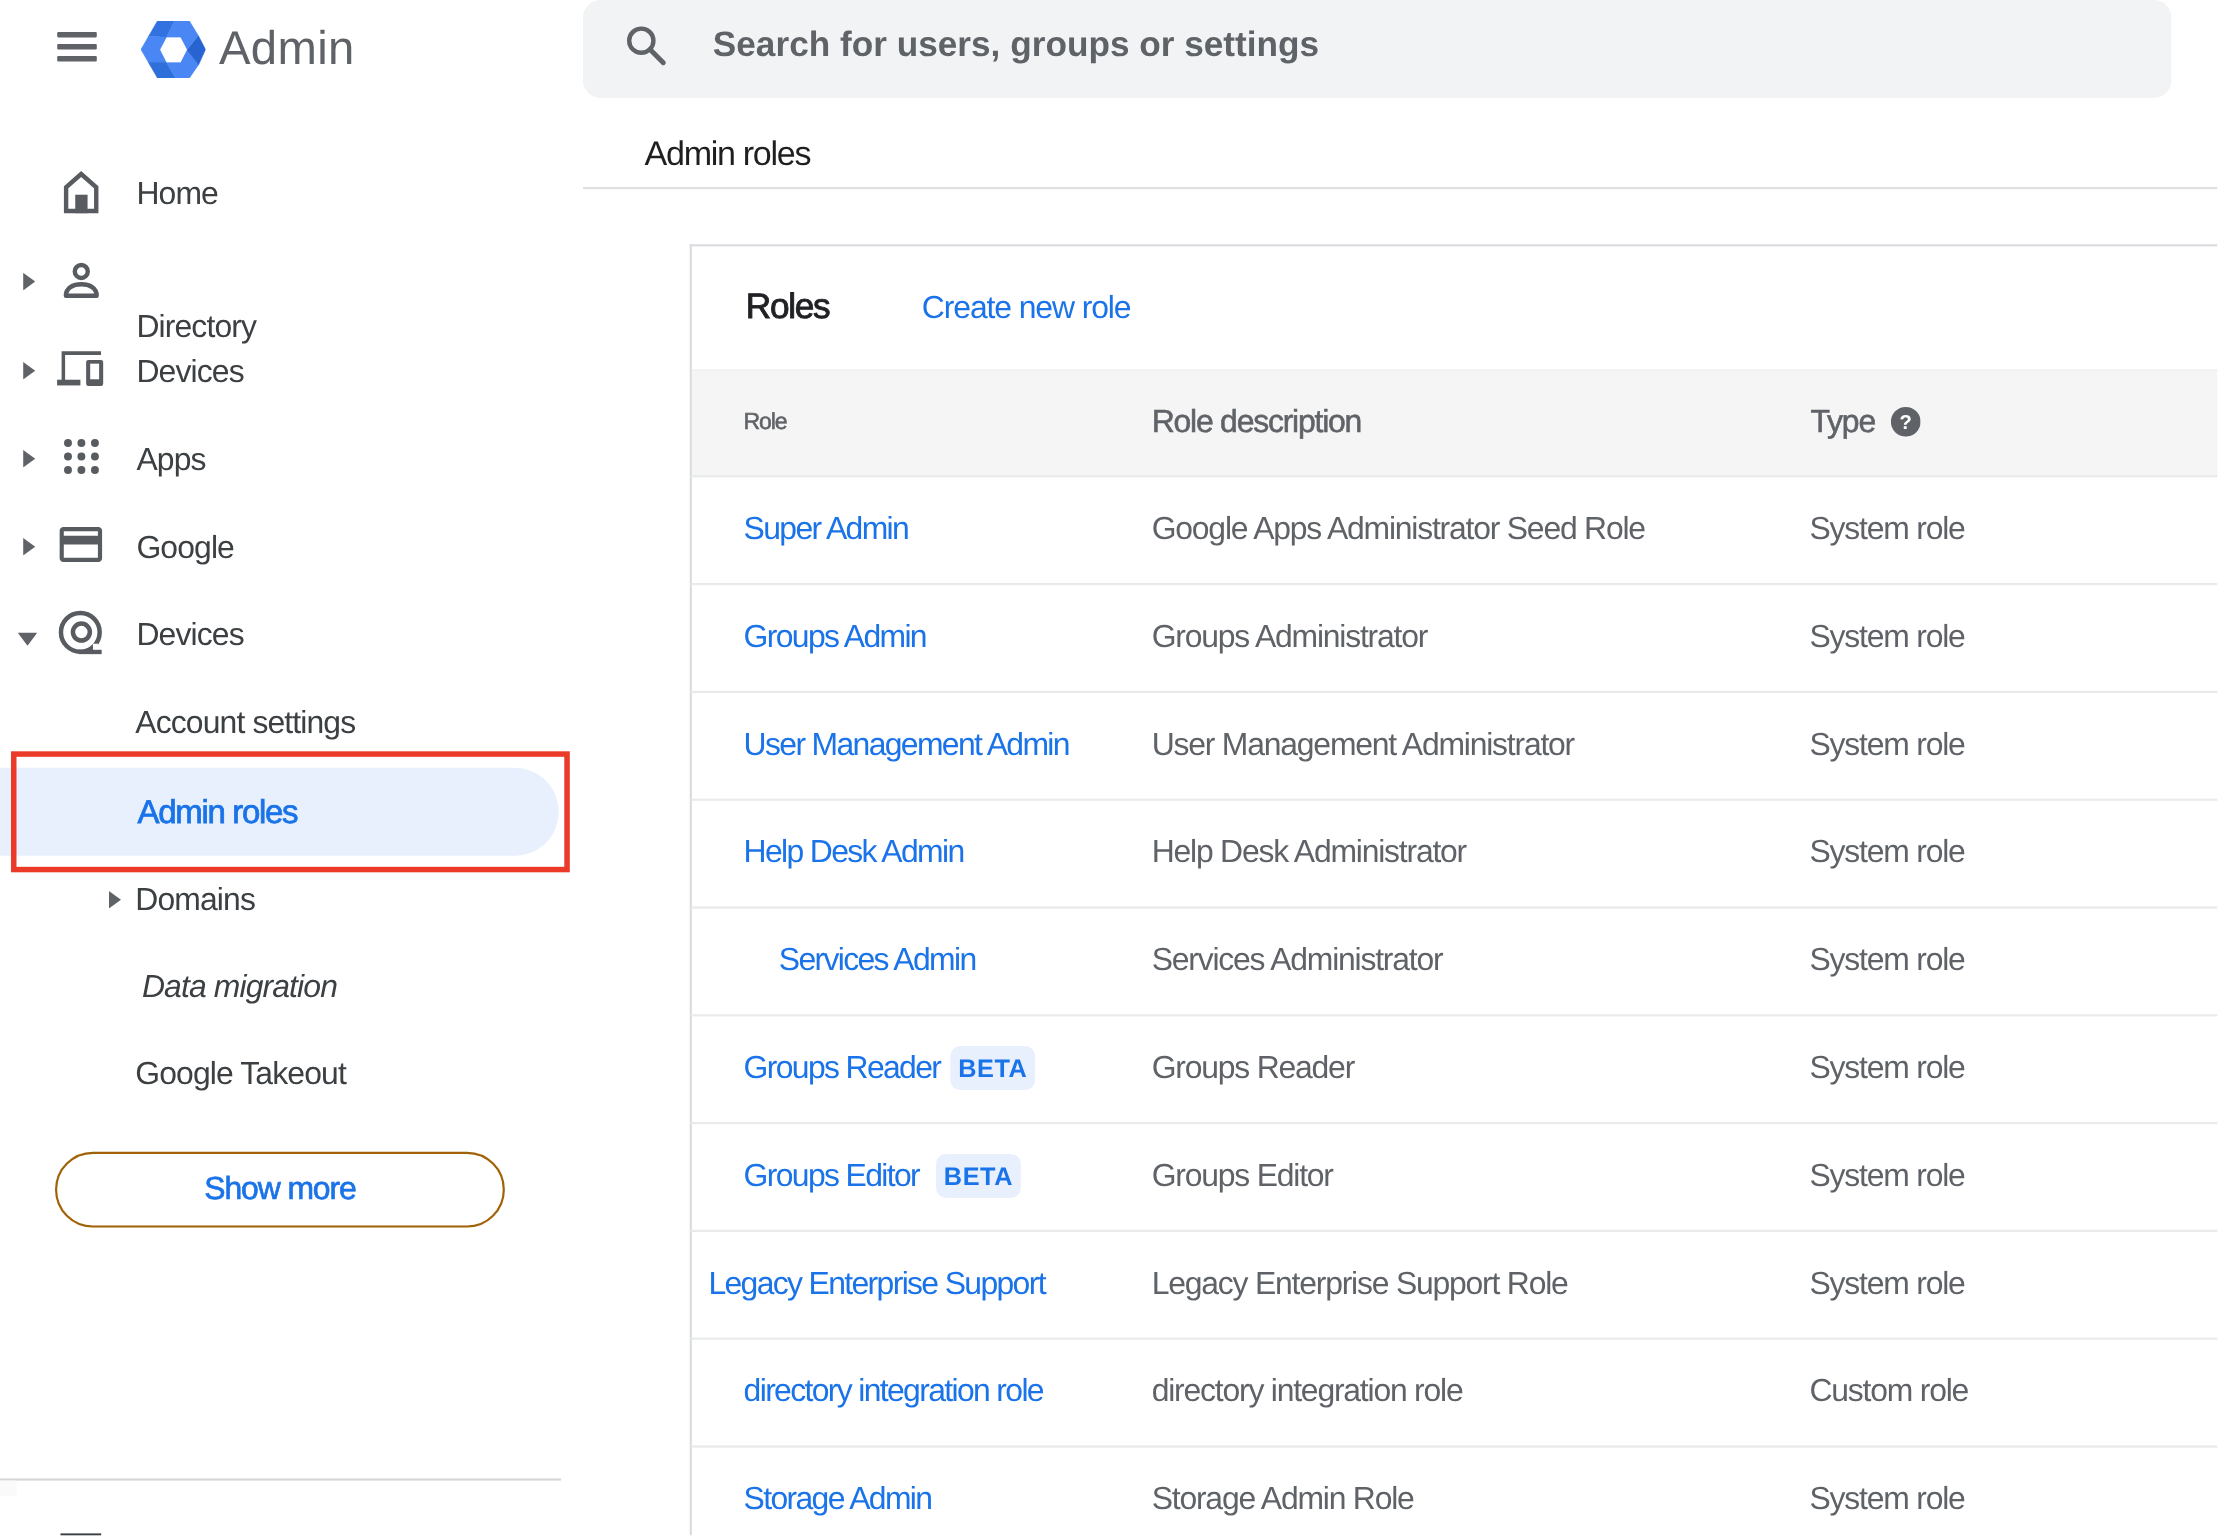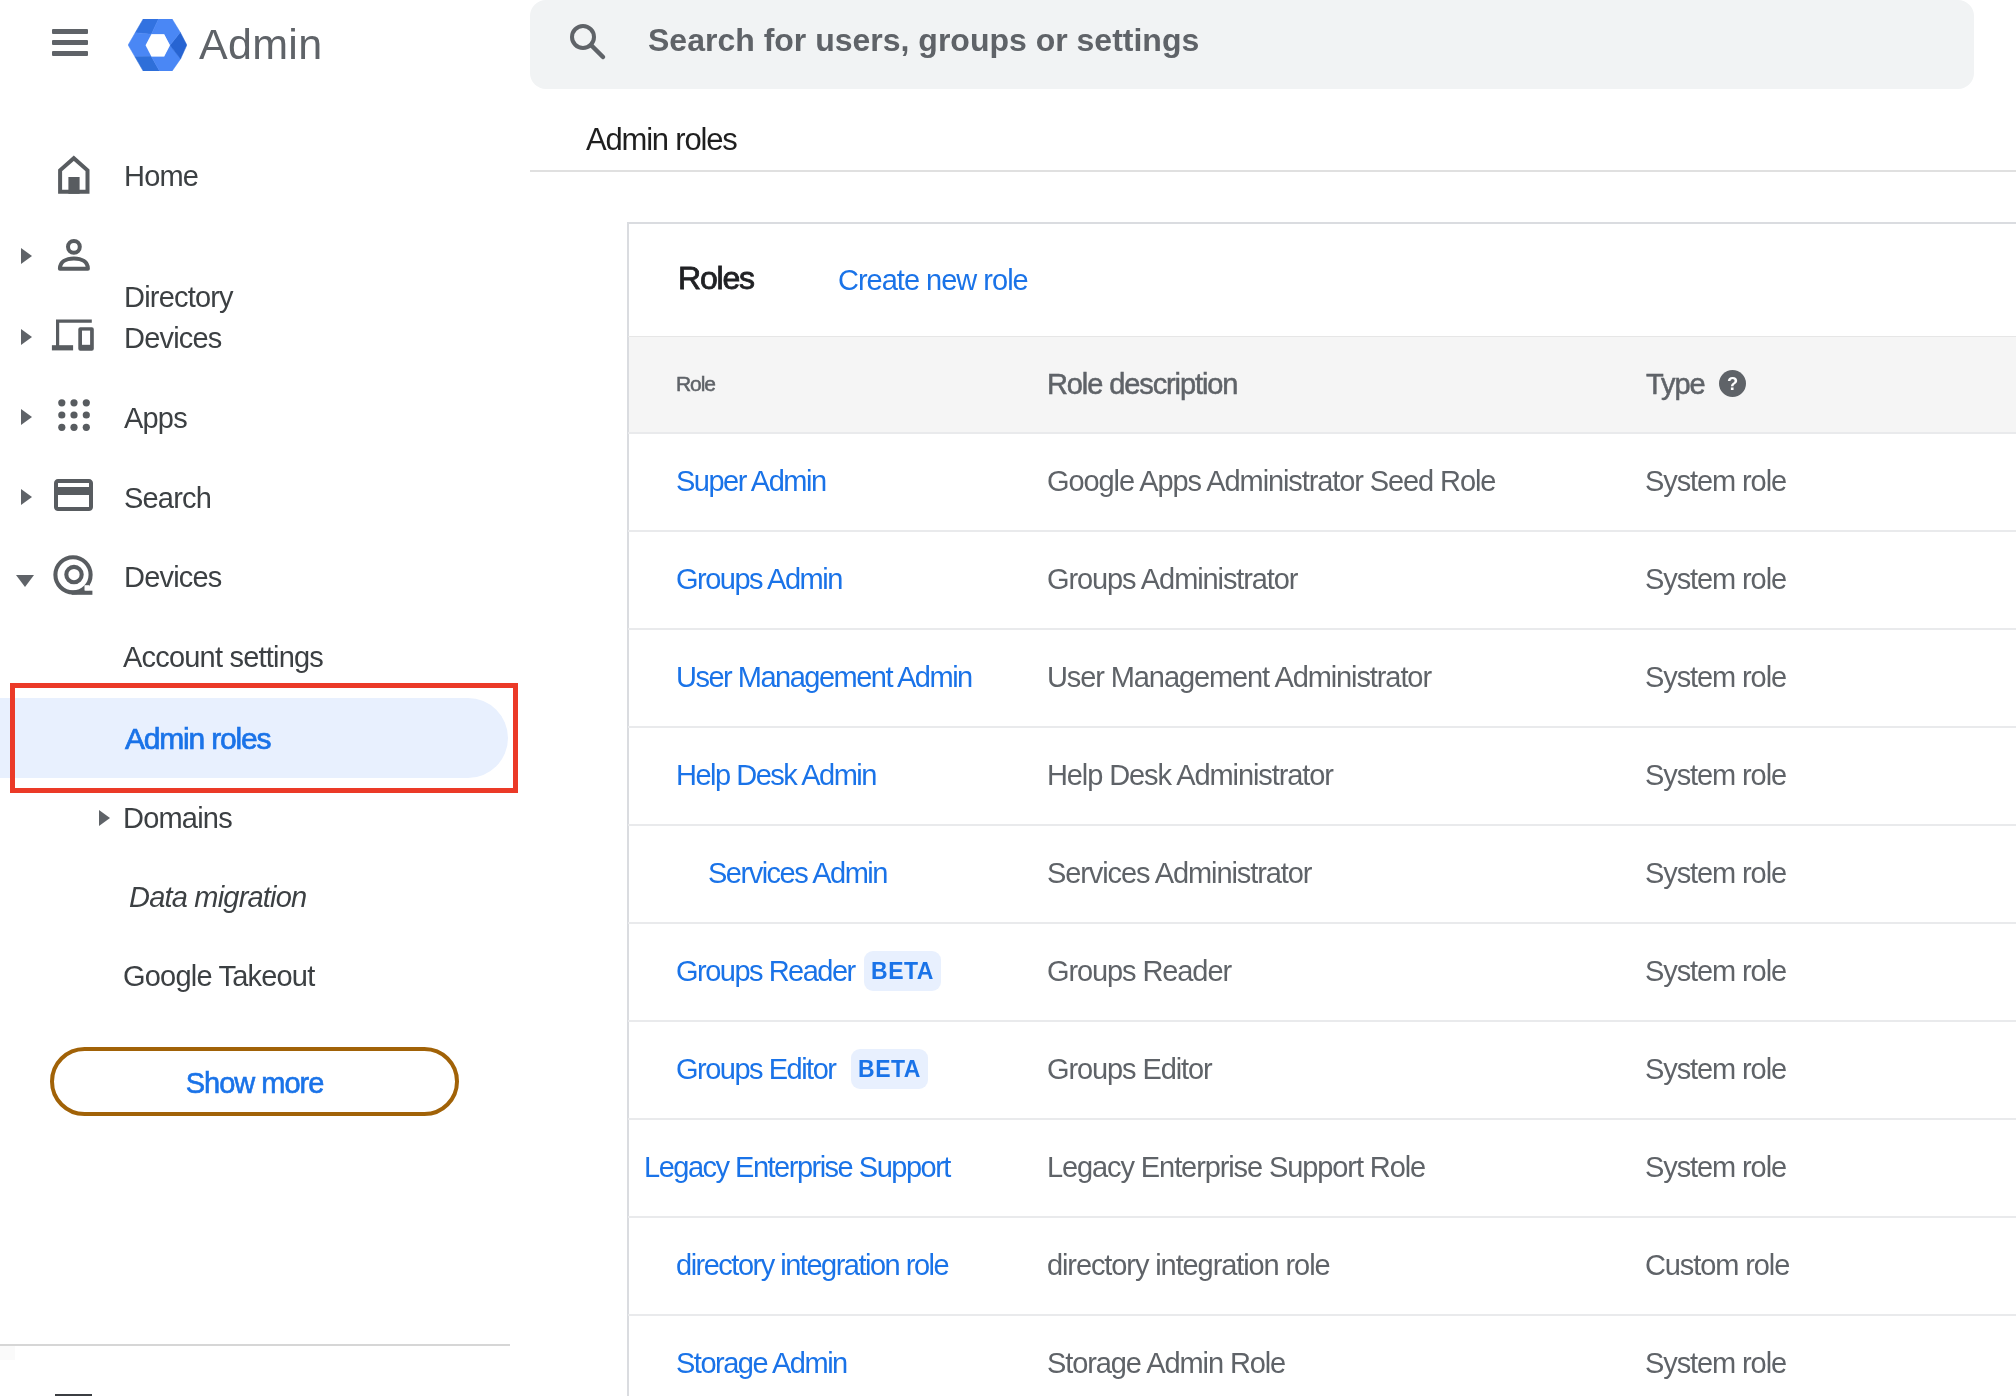--- a/index.html
+++ b/index.html
@@ -88,21 +88,21 @@
   </g>
 </svg>
 <div class="nav" style="top:400px;">Apps</div>
 
 <svg class="tri" style="left:21px;top:489px;" width="11" height="16" viewBox="0 0 11 16">
     <polygon points="0,0 11,8 0,16" fill="#5f6368"></polygon>
   </svg>
 <svg class="abs" style="left:54px;top:479px;" width="39" height="32" viewBox="0 0 39 32">
   <path d="M35 0 H4 C1.8 0 0.02 1.78 0.02 4 L0 28 c0 2.2 1.8 4 4 4 h31 c2.2 0 4-1.8 4-4 V4 c0-2.2-1.8-4-4-4 z M35 28 H4 V16 h31 v12 z M35 8 H4 V4 h31 v4 z" fill="#585c60" fill-rule="evenodd"></path>
 </svg>
-<div class="nav" style="top:480px;">Search</div>
+<div class="nav" style="top:480px;">Google</div>
 
 <svg class="tri" style="left:16px;top:575px;" width="18" height="12" viewBox="0 0 18 12">
     <polygon points="0,0 18,0 9,12" fill="#5f6368"></polygon>
   </svg>
 <svg class="abs" style="left:53px;top:554px;" width="41" height="41" viewBox="0 0 41 41">
   <circle cx="20" cy="20.8" r="17.6" fill="none" stroke="#585c60" stroke-width="4.1"></circle>
   <circle cx="21" cy="20.6" r="7.7" fill="none" stroke="#585c60" stroke-width="4.1"></circle>
   <rect x="18.6" y="36.7" width="20.8" height="4.1" fill="#585c60"></rect>
   <rect x="31.5" y="31.2" width="4.5" height="5" fill="#ffffff"></rect>
 </svg>
@@ -114,21 +114,21 @@
 <div class="nav" style="left:125px;top:721px;color:#1a73e8;font-size:30px;letter-spacing:-1.2px;-webkit-text-stroke:0.7px #1a73e8;">Admin roles</div>
 <div class="abs" style="left:10px;top:683px;width:498px;height:100px;border:5px solid #eb3a28;"></div>
 
 <svg class="tri" style="left:99px;top:810px;" width="11" height="16" viewBox="0 0 11 16">
     <polygon points="0,0 11,8 0,16" fill="#5f6368"></polygon>
   </svg>
 <div class="nav" style="left:123px;top:800px;">Domains</div>
 <div class="nav" style="left:129px;top:879px;font-style:italic;">Data migration</div>
 <div class="nav" style="left:123px;top:958px;">Google Takeout</div>
 
-<div class="abs" style="left:50px;top:1047px;width:409px;height:69px;border:4px solid #a16207;border-radius:35px;box-sizing:border-box;text-align:center;line-height:65px;font-size:29px;color:#1a73e8;letter-spacing:-1px;-webkit-text-stroke:0.6px #1a73e8;">Show more</div>
+<div class="abs" style="left:50px;top:1047px;width:409px;height:69px;border:2px solid #a16207;border-radius:35px;box-sizing:border-box;text-align:center;line-height:65px;font-size:29px;color:#1a73e8;letter-spacing:-1px;-webkit-text-stroke:0.6px #1a73e8;">Show more</div>
 
 <div class="abs" style="left:0;top:1344px;width:510px;height:2px;background:#d6d6d6;"></div>
 <div class="abs" style="left:0;top:1346px;width:15px;height:14px;background:#fafafa;"></div>
 <div class="abs" style="left:55px;top:1394px;width:37px;height:2px;background:#3b3e42;"></div>
 
 <div class="abs" style="left:627px;top:222px;width:1389px;height:2px;background:#dadce0;"></div>
 <div class="abs" style="left:627px;top:222px;width:2px;height:1174px;background:#dadce0;"></div>
 
 <div class="abs" style="left:678px;top:258px;font-size:32px;line-height:40px;color:#202124;letter-spacing:-1.2px;-webkit-text-stroke:0.8px #202124;">Roles</div>
 <div class="abs" style="left:838px;top:260px;font-size:29px;line-height:40px;color:#1a73e8;letter-spacing:-1px;">Create new role</div>

